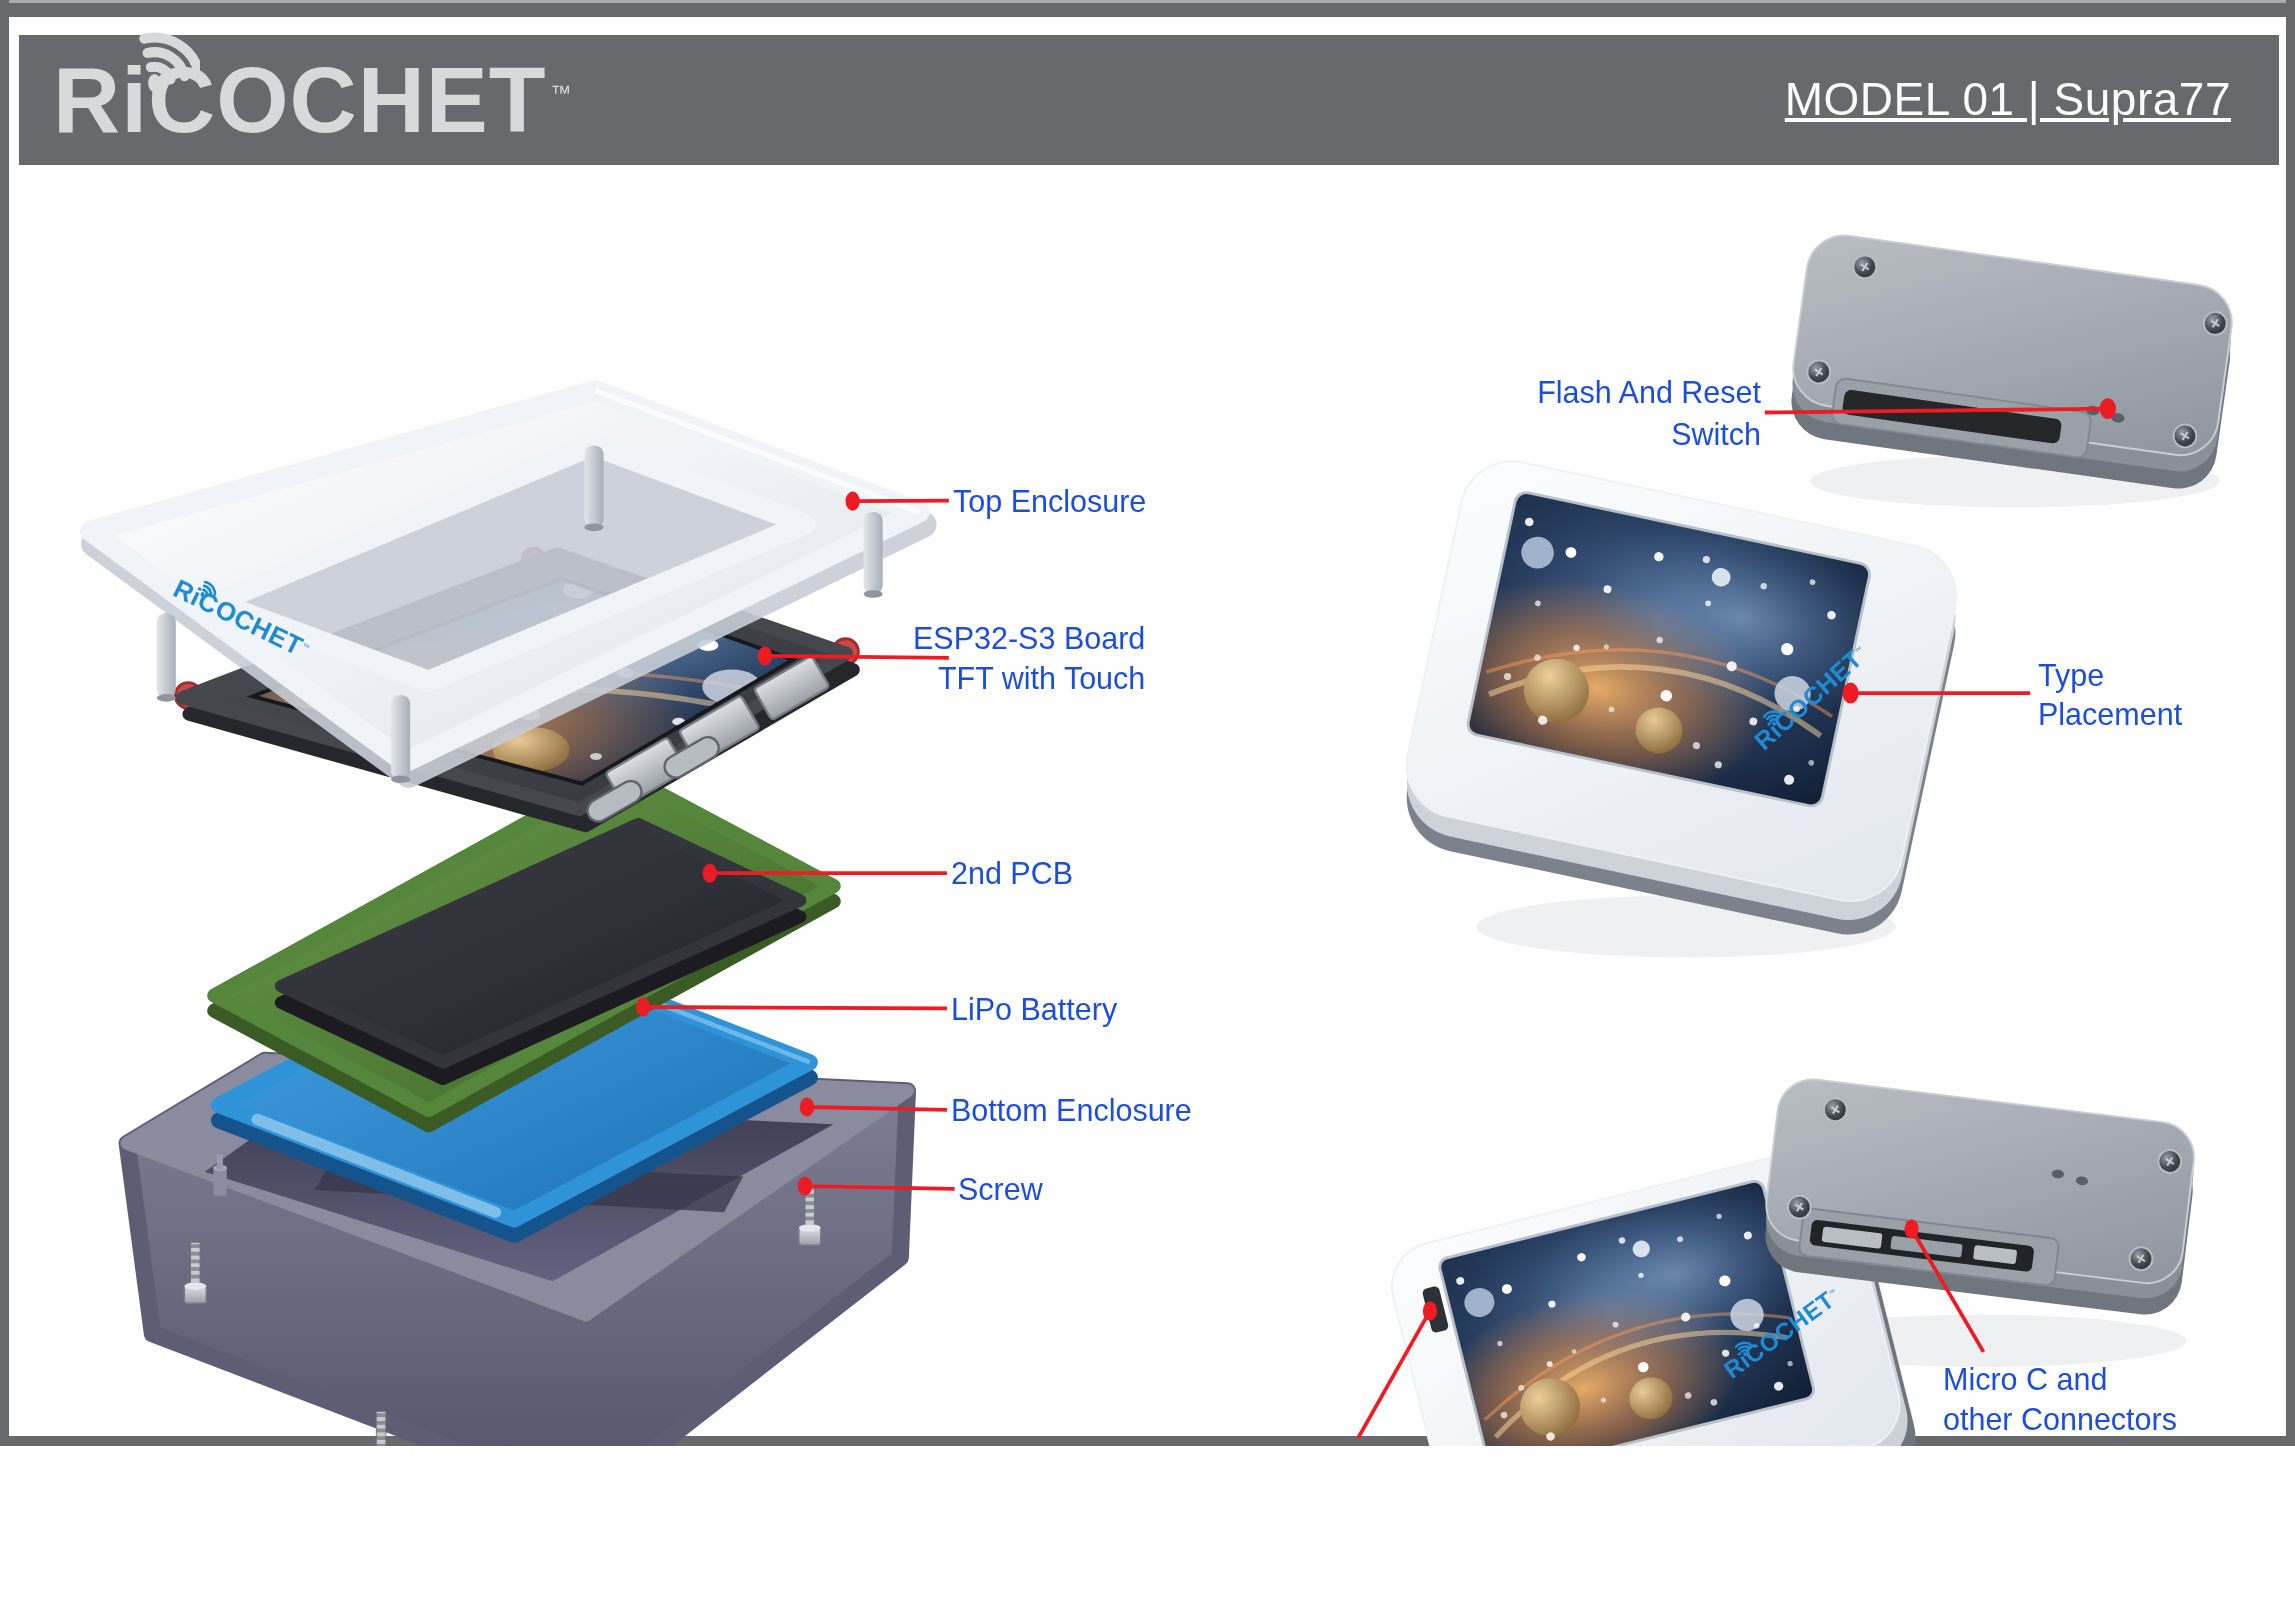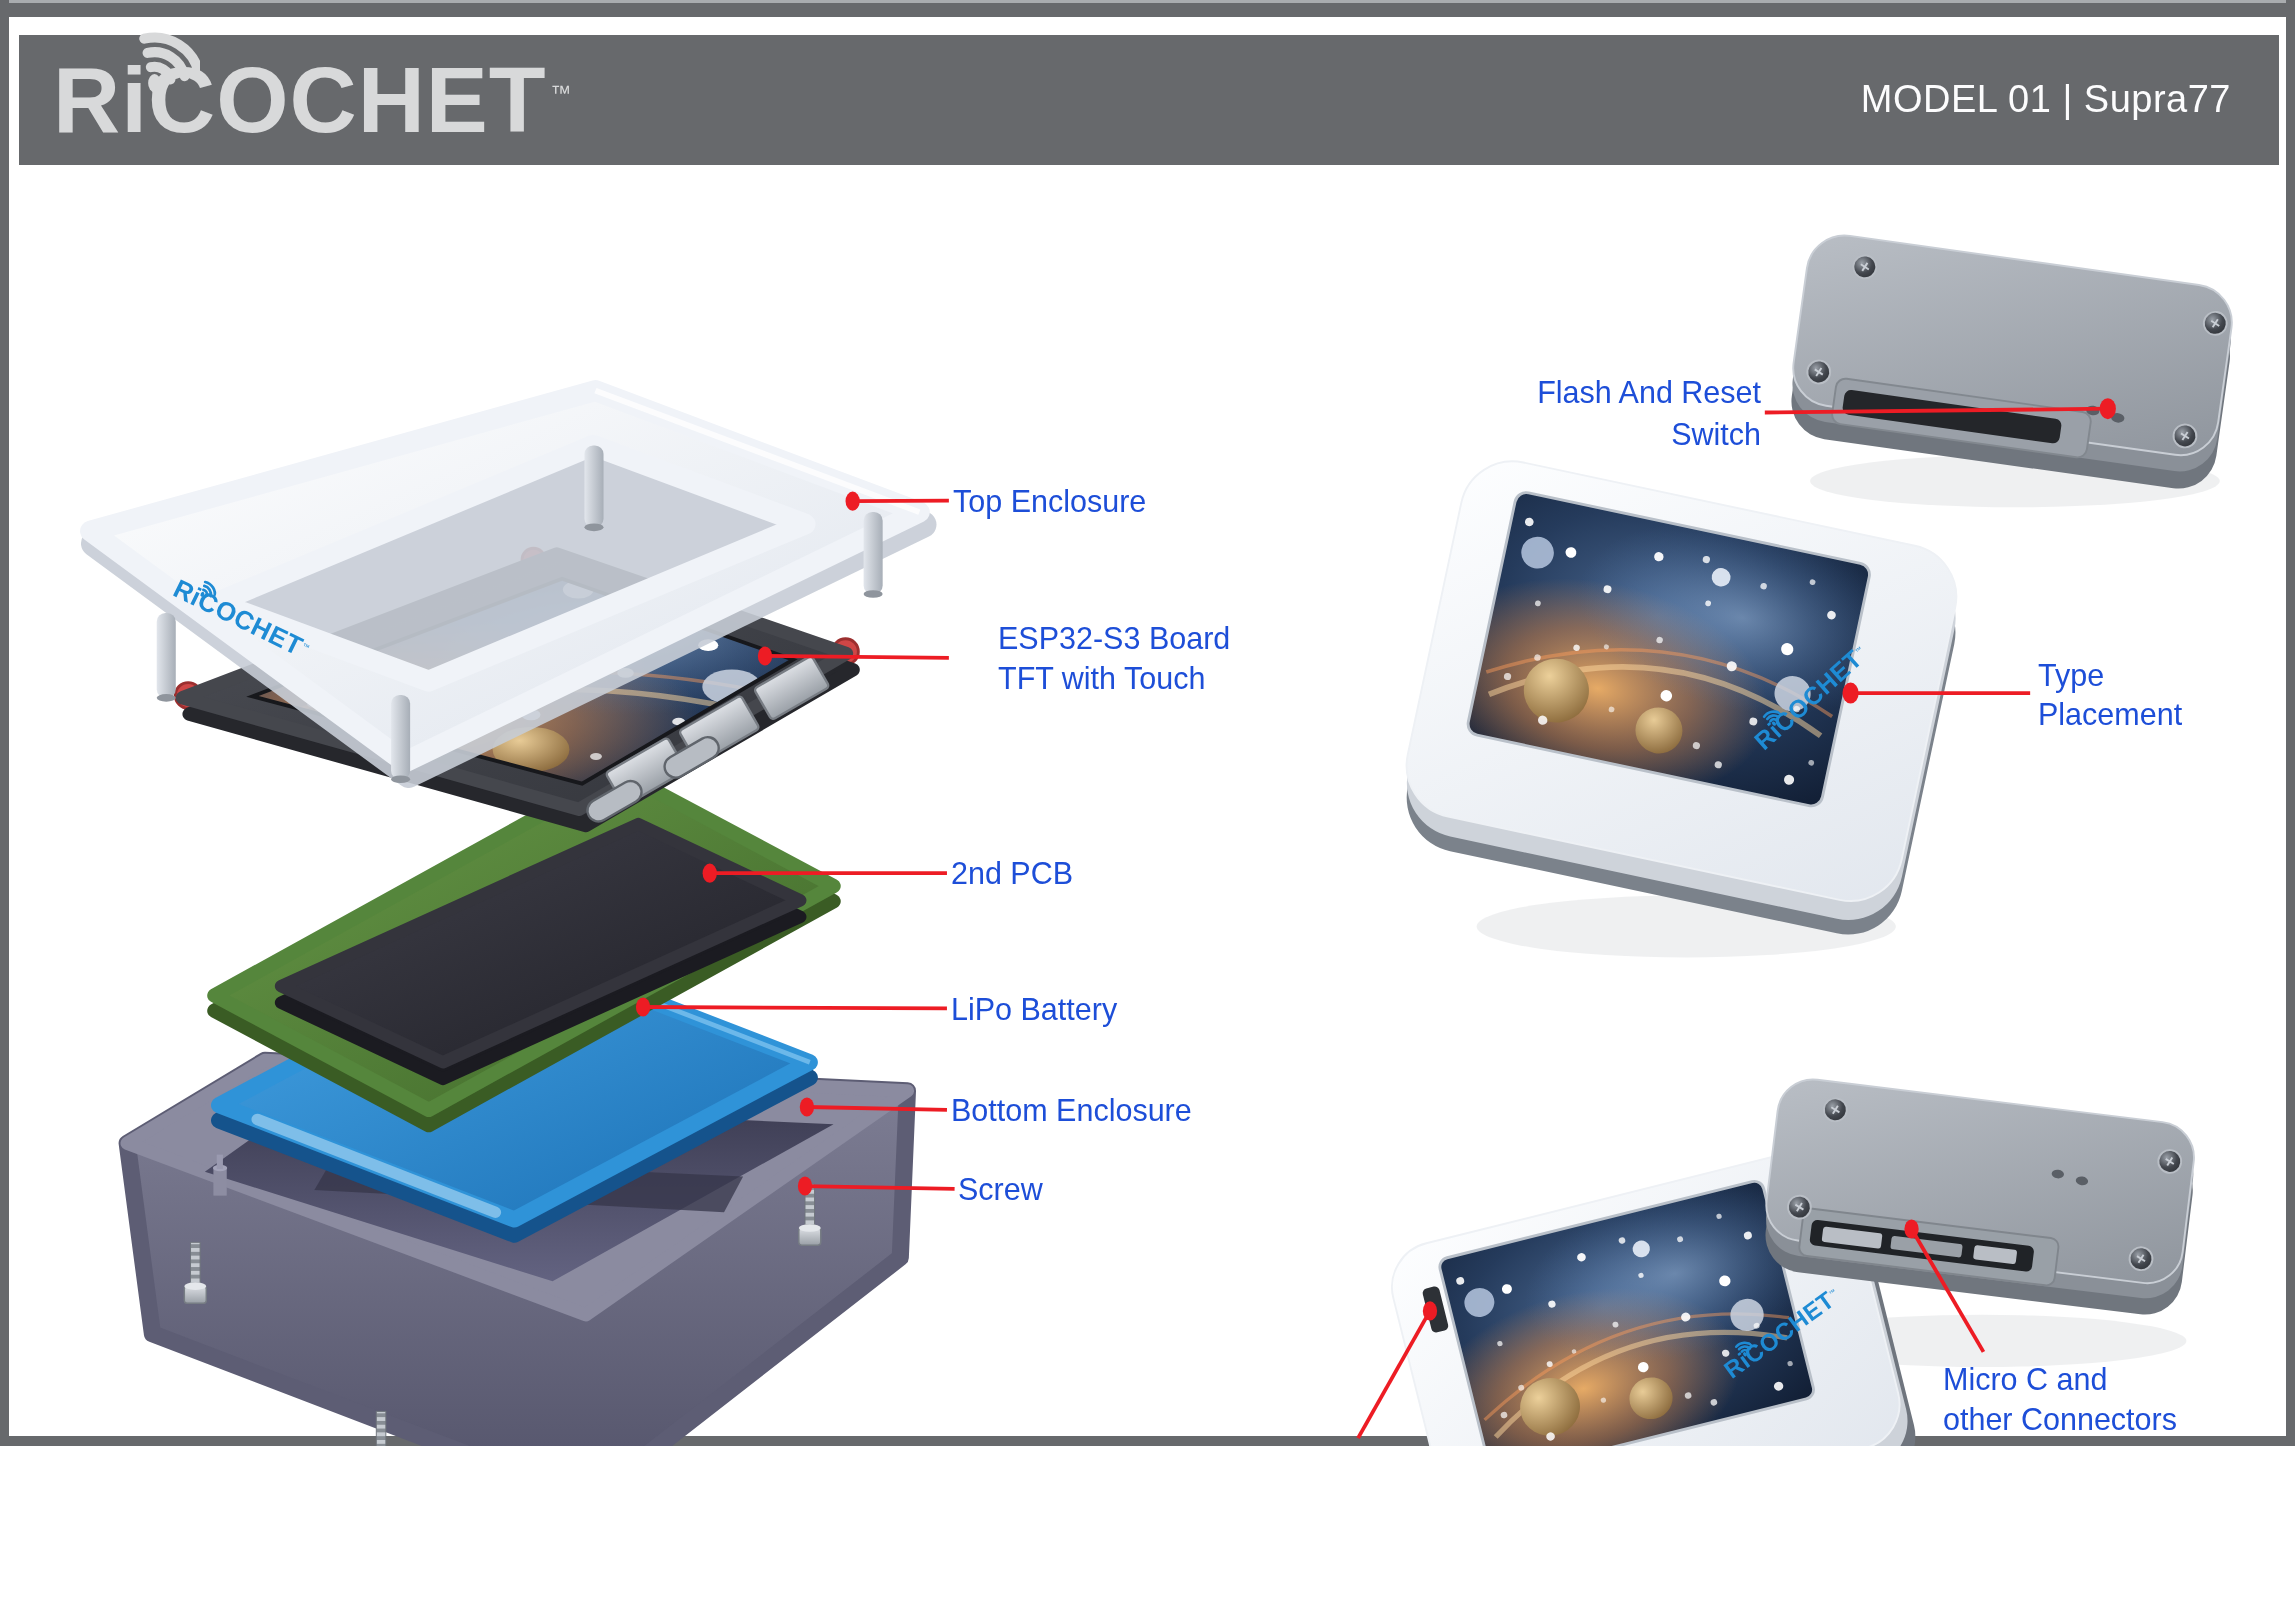--- a/index.html
+++ b/index.html
@@ -15,37 +15,37 @@
   
   .header{position:absolute;left:19px;top:35px;width:2260px;height:130px;background:#67696c;
           display:flex;align-items:center;justify-content:space-between;}
   .brand{position:relative;margin-left:34px;color:#d8d9da;font-weight:700;font-size:93px;
          letter-spacing:1px;line-height:1;display:inline-block;}
   .brand .arcs{position:absolute;color:#d8d9da;}
   .brand sup.tm{font-size:21px;font-weight:400;vertical-align:super;letter-spacing:0;margin-left:3.8px;}
   .hdr-arcs{left:56px;top:-51px;width:91px;height:91px;}
   .titles{margin-right:48px;text-align:right;color:#fcfcfd;}
   .titles .t1{font-size:66px;line-height:1.12;letter-spacing:1px;}
-  .titles .t2{font-size:38px;line-height:1.2;letter-spacing:0.5px;}
+  .titles .t2{font-size:46px;line-height:1.2;letter-spacing:0.5px;text-decoration:underline;}
   
   .dev-logo{position:absolute;color:#1e8bd4;font-weight:700;line-height:1;letter-spacing:0.5px;
             transform-origin:center center;white-space:nowrap;}
   .dev-logo .arcs{position:absolute;}
   .dev-logo sup.tm{font-size:.28em;font-weight:400;vertical-align:super;}
   #logo-frame{left:168px;top:606px;font-size:26px;transform:rotate(26deg);}
   #logo-frame .arcs{left:14.8px;top:-14.3px;width:25px;height:25px;}
   #logo-dev-top{left:1740px;top:685px;font-size:25px;transform:rotate(-42deg);}
   #logo-dev-top .arcs{left:14.3px;top:-14px;width:24px;height:24px;}
   #logo-dev-bottom{left:1714px;top:1321px;font-size:24px;transform:rotate(-36deg);}
   #logo-dev-bottom .arcs{left:14px;top:-13.3px;width:23px;height:23px;}
   
   .lbl{position:absolute;color:#1d4ed8;font-size:30.5px;line-height:40px;white-space:nowrap;}
   .lbl.center-v{transform:translateY(-50%);}
   #lbl-top-enclosure{left:953px;top:501px;}
-  #lbl-esp32{left:998px;top:618px;}
+  #lbl-esp32{left:913px;top:618px;text-align:right;}
   #lbl-pcb2{left:951px;top:873px;}
   #lbl-lipo{left:951px;top:1009px;}
   #lbl-bottom-enclosure{left:951px;top:1110px;}
   #lbl-screw{left:958px;top:1189px;}
   #lbl-flash{left:1494px;top:371px;width:267px;text-align:right;line-height:42px;transform:none;}
   #lbl-brand{left:2038px;top:656px;line-height:39px;}
   #lbl-microsd{left:1256px;top:1470px;}
   #lbl-typec{left:1943px;top:1359px;line-height:40px;}
   svg.illus{position:absolute;left:0;top:0;width:2295px;height:1611px;}
 </style>

